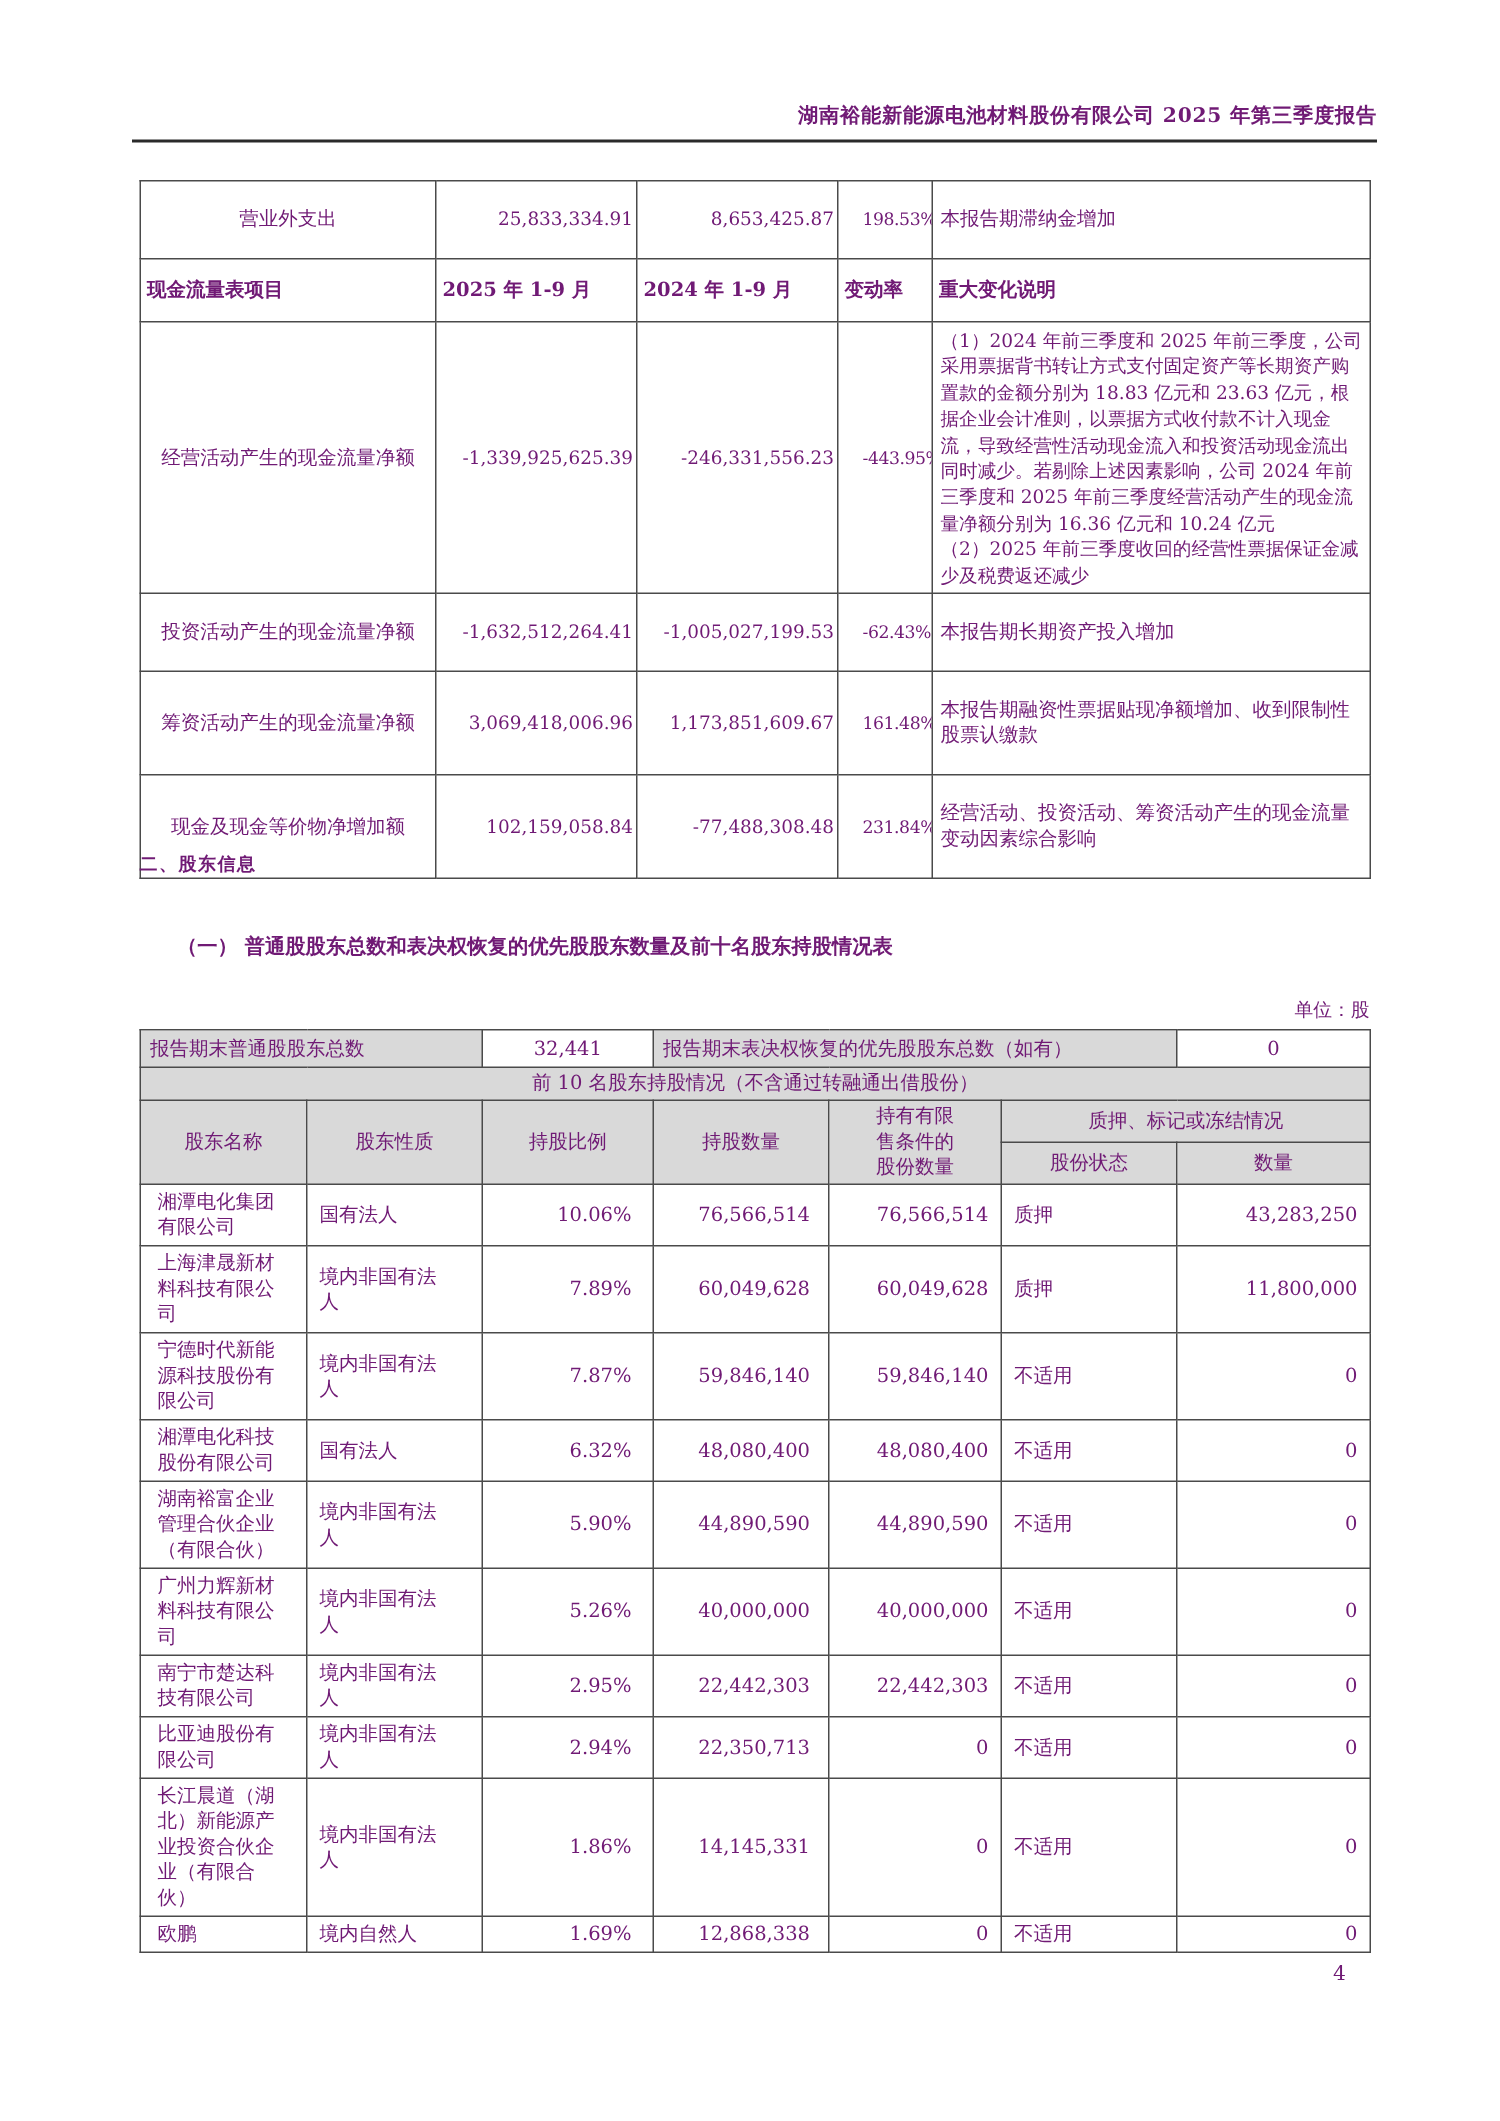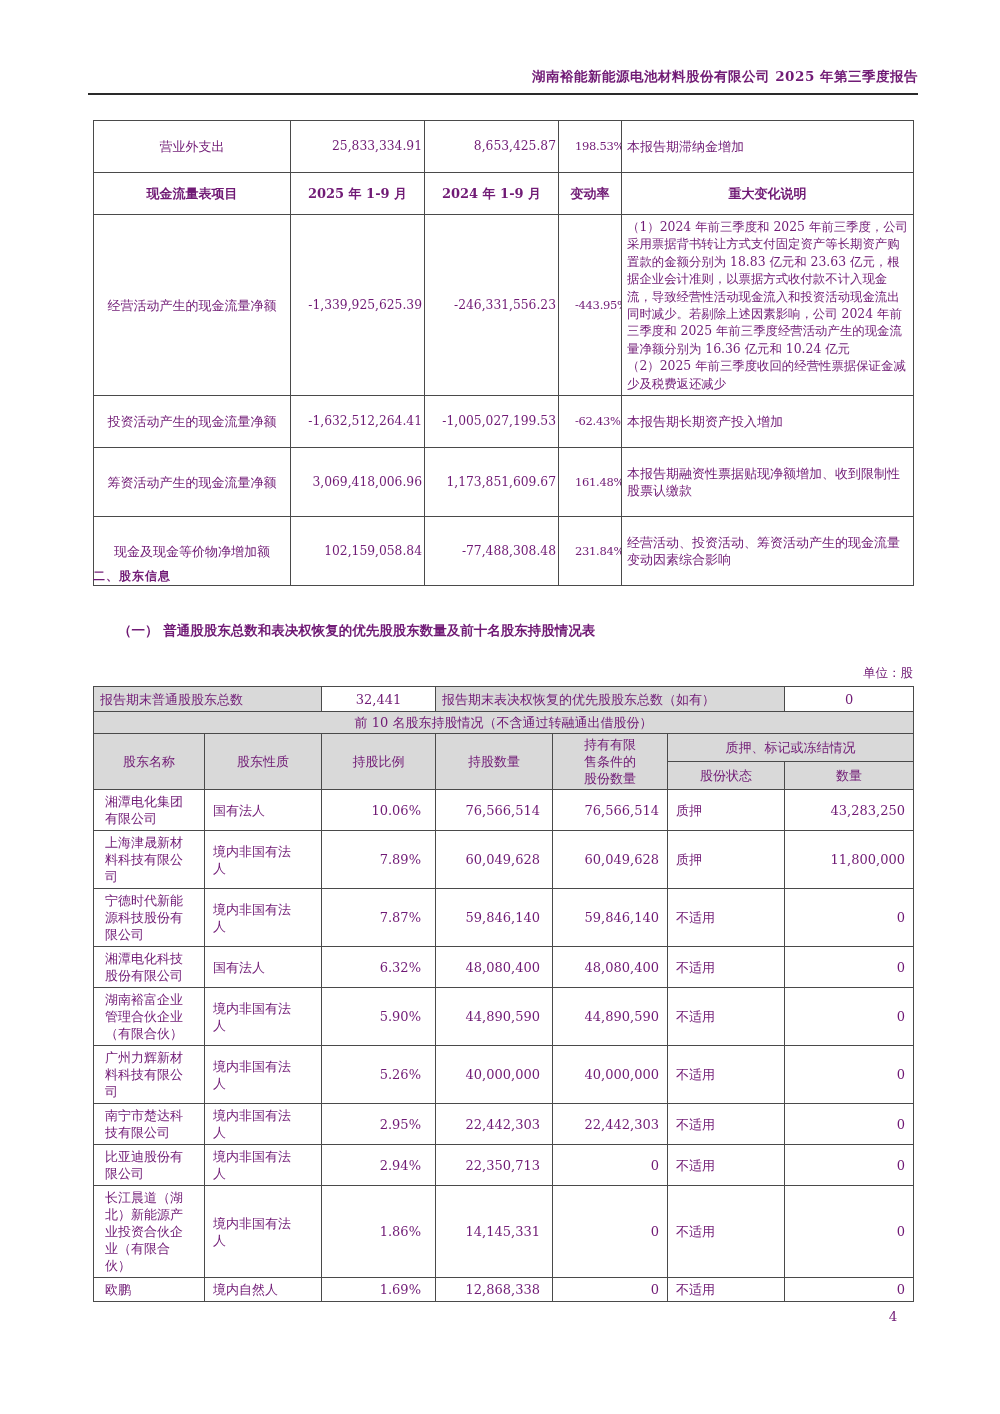--- a/index.html
+++ b/index.html
@@ -27,21 +27,21 @@
      overflow:hidden;word-break:break-all;line-height:17px;}
   .gray{background:#d9d9d9;}
   .ctr{text-align:center;}
   .num{text-align:center;white-space:nowrap;}
   
   .t1{position:absolute;top:120px;left:93px;width:820px;}
   .t1 .lblc{text-align:center;padding:2px 2px;}
   .t1 .money{font-size:12.3px;text-align:right;white-space:nowrap;padding:2px 2px;}
   .t1 .chg{font-size:11.5px;text-align:right;white-space:nowrap;padding:2px 16px;letter-spacing:-.3px;}
   .t1 .note{text-align:left;padding:17px 5px;}
-  .t1 .hdr{font-weight:bold;text-align:center;}
+  .t1 .hdr{font-weight:bold;text-align:left;}
   .t1 .desc{font-size:12.4px;line-height:17.4px;padding:3px 5px;vertical-align:middle;}
   .t1 .desc p{margin:0;}
   
   .sec-title{position:absolute;top:568px;left:93px;font-weight:bold;font-size:12px;letter-spacing:1px;}
   .sub-title{position:absolute;top:622px;left:118px;font-weight:bold;font-size:13.5px;}
   .unit-label{position:absolute;top:665px;left:88px;width:825px;text-align:right;font-size:12.5px;}
   .t2{position:absolute;top:686px;left:93px;width:820px;}
   .t2 .name{padding:3px 11px;line-height:17px;}
   .t2 .nature{padding:3px 19px 3px 8px;line-height:17px;}
   .t2 .ratio{text-align:right;padding:3px 14px 3px 2px;white-space:nowrap;}

